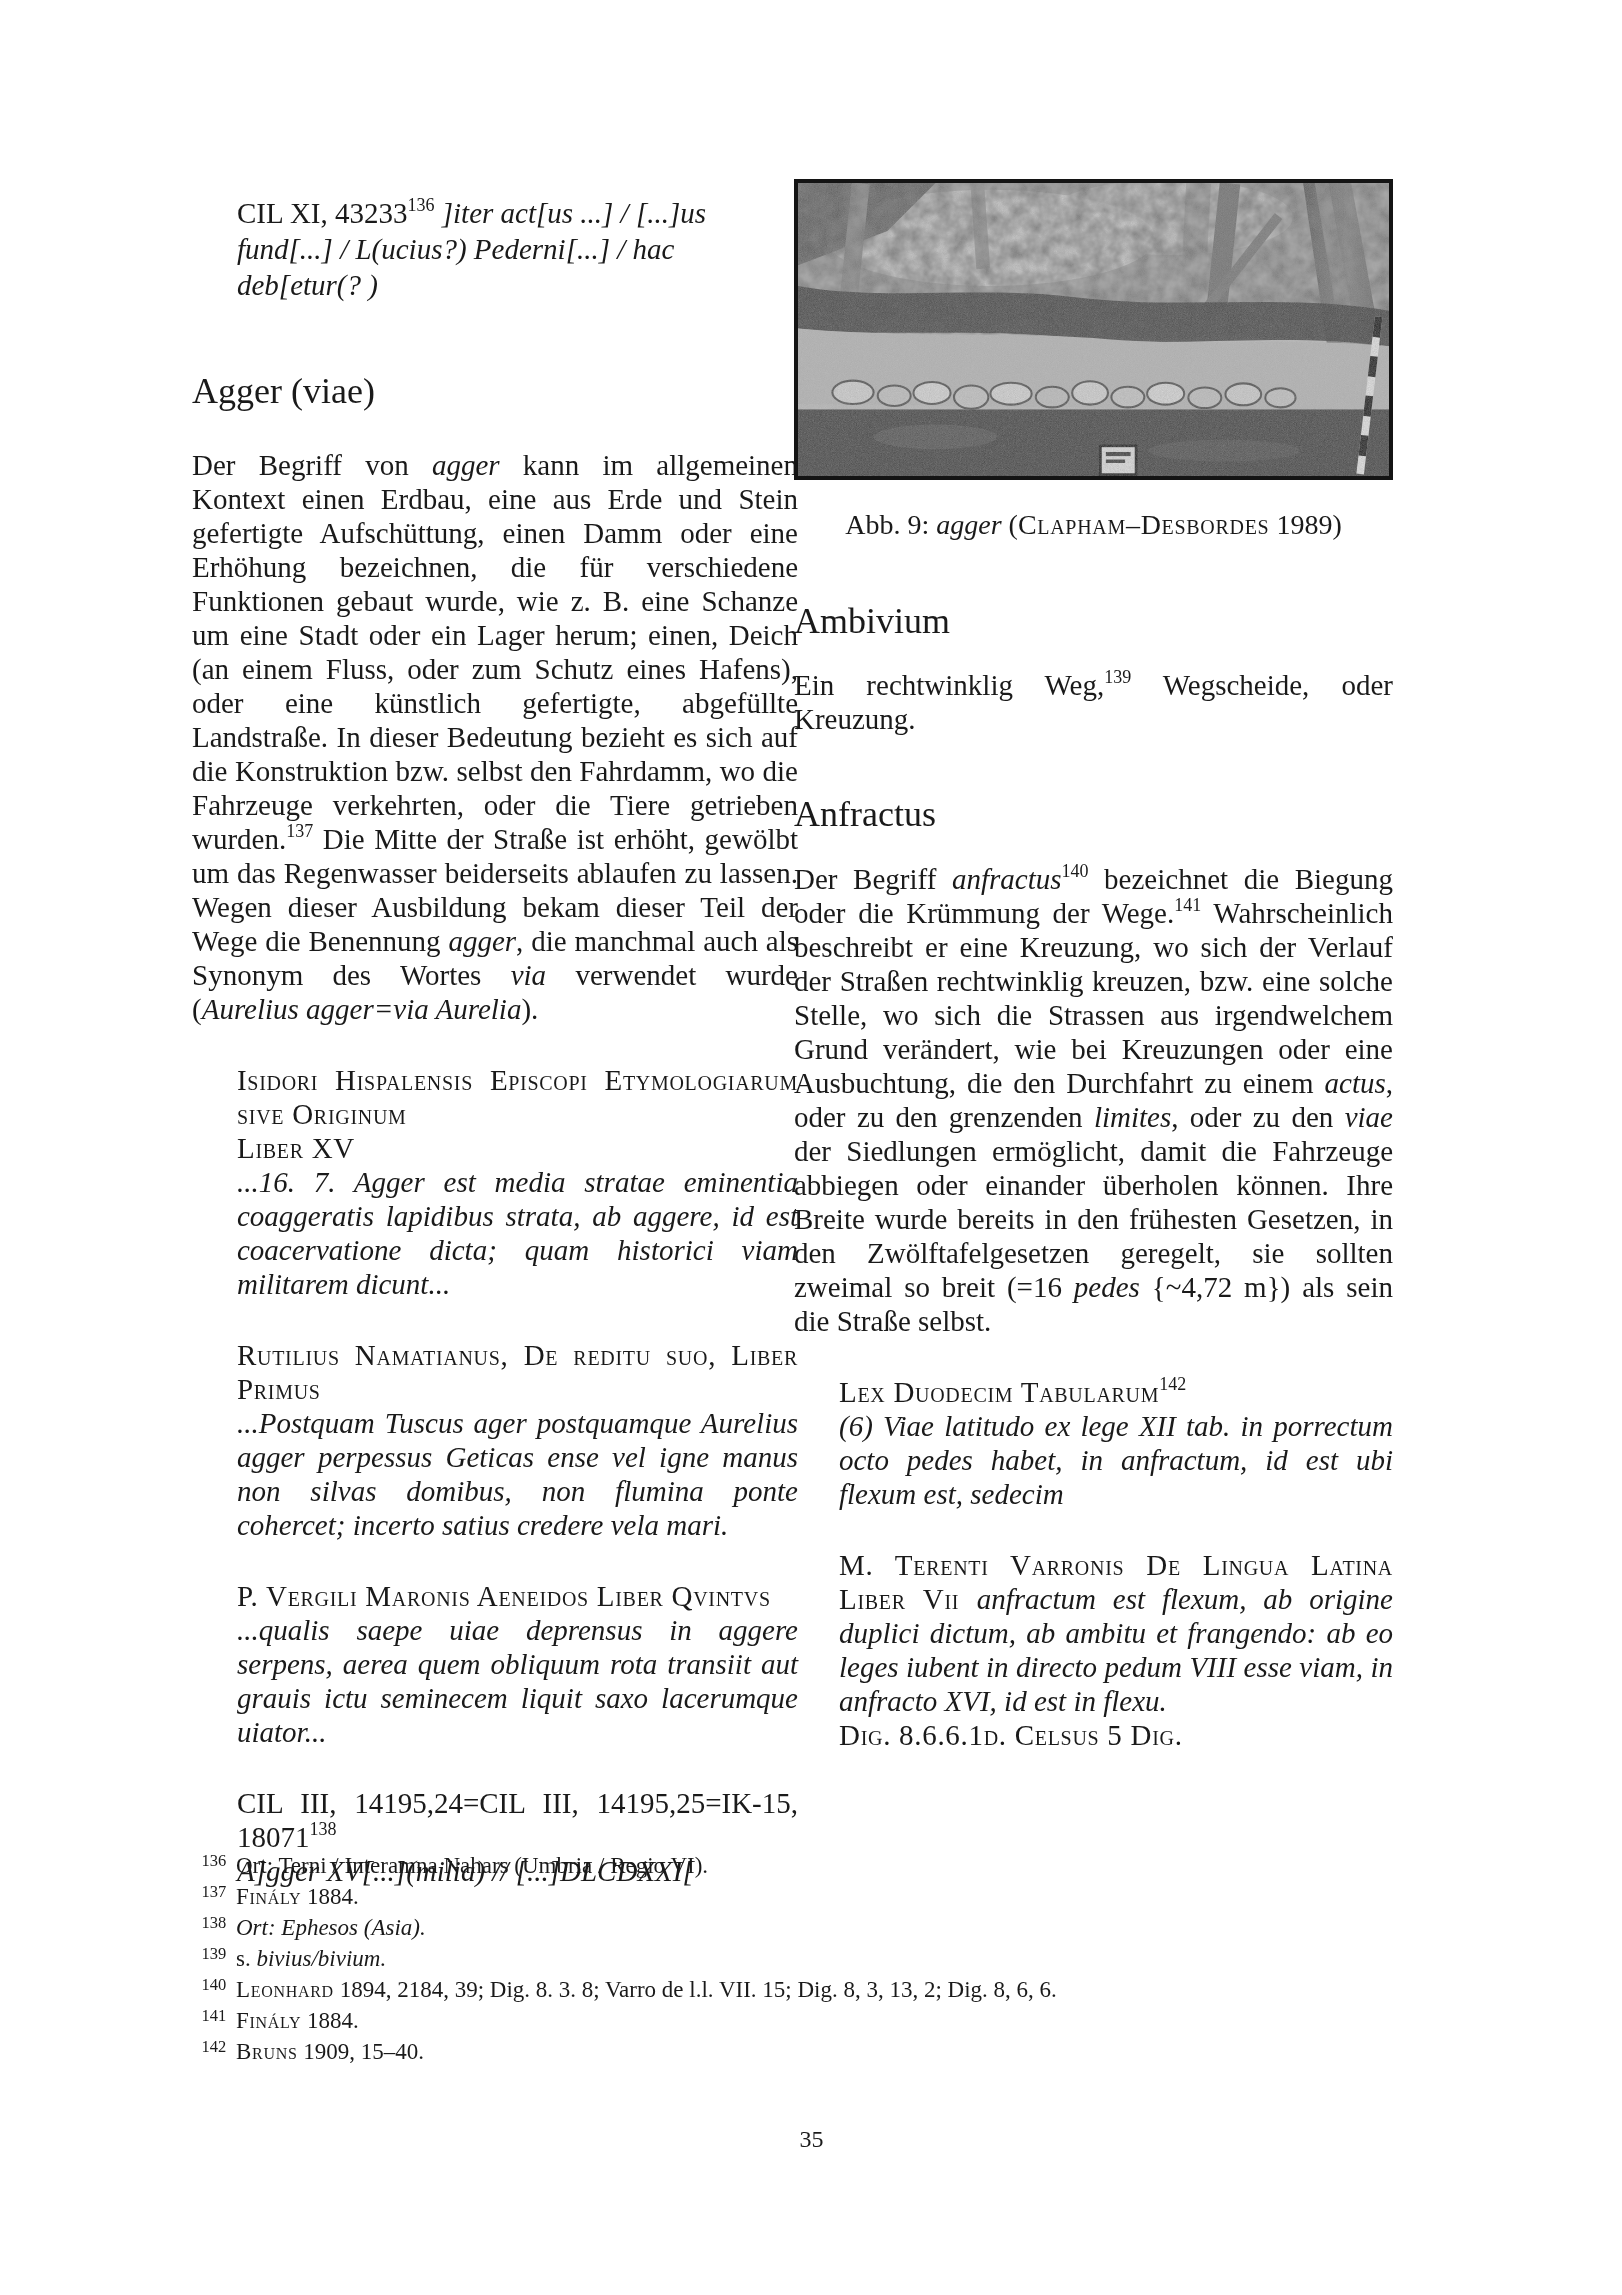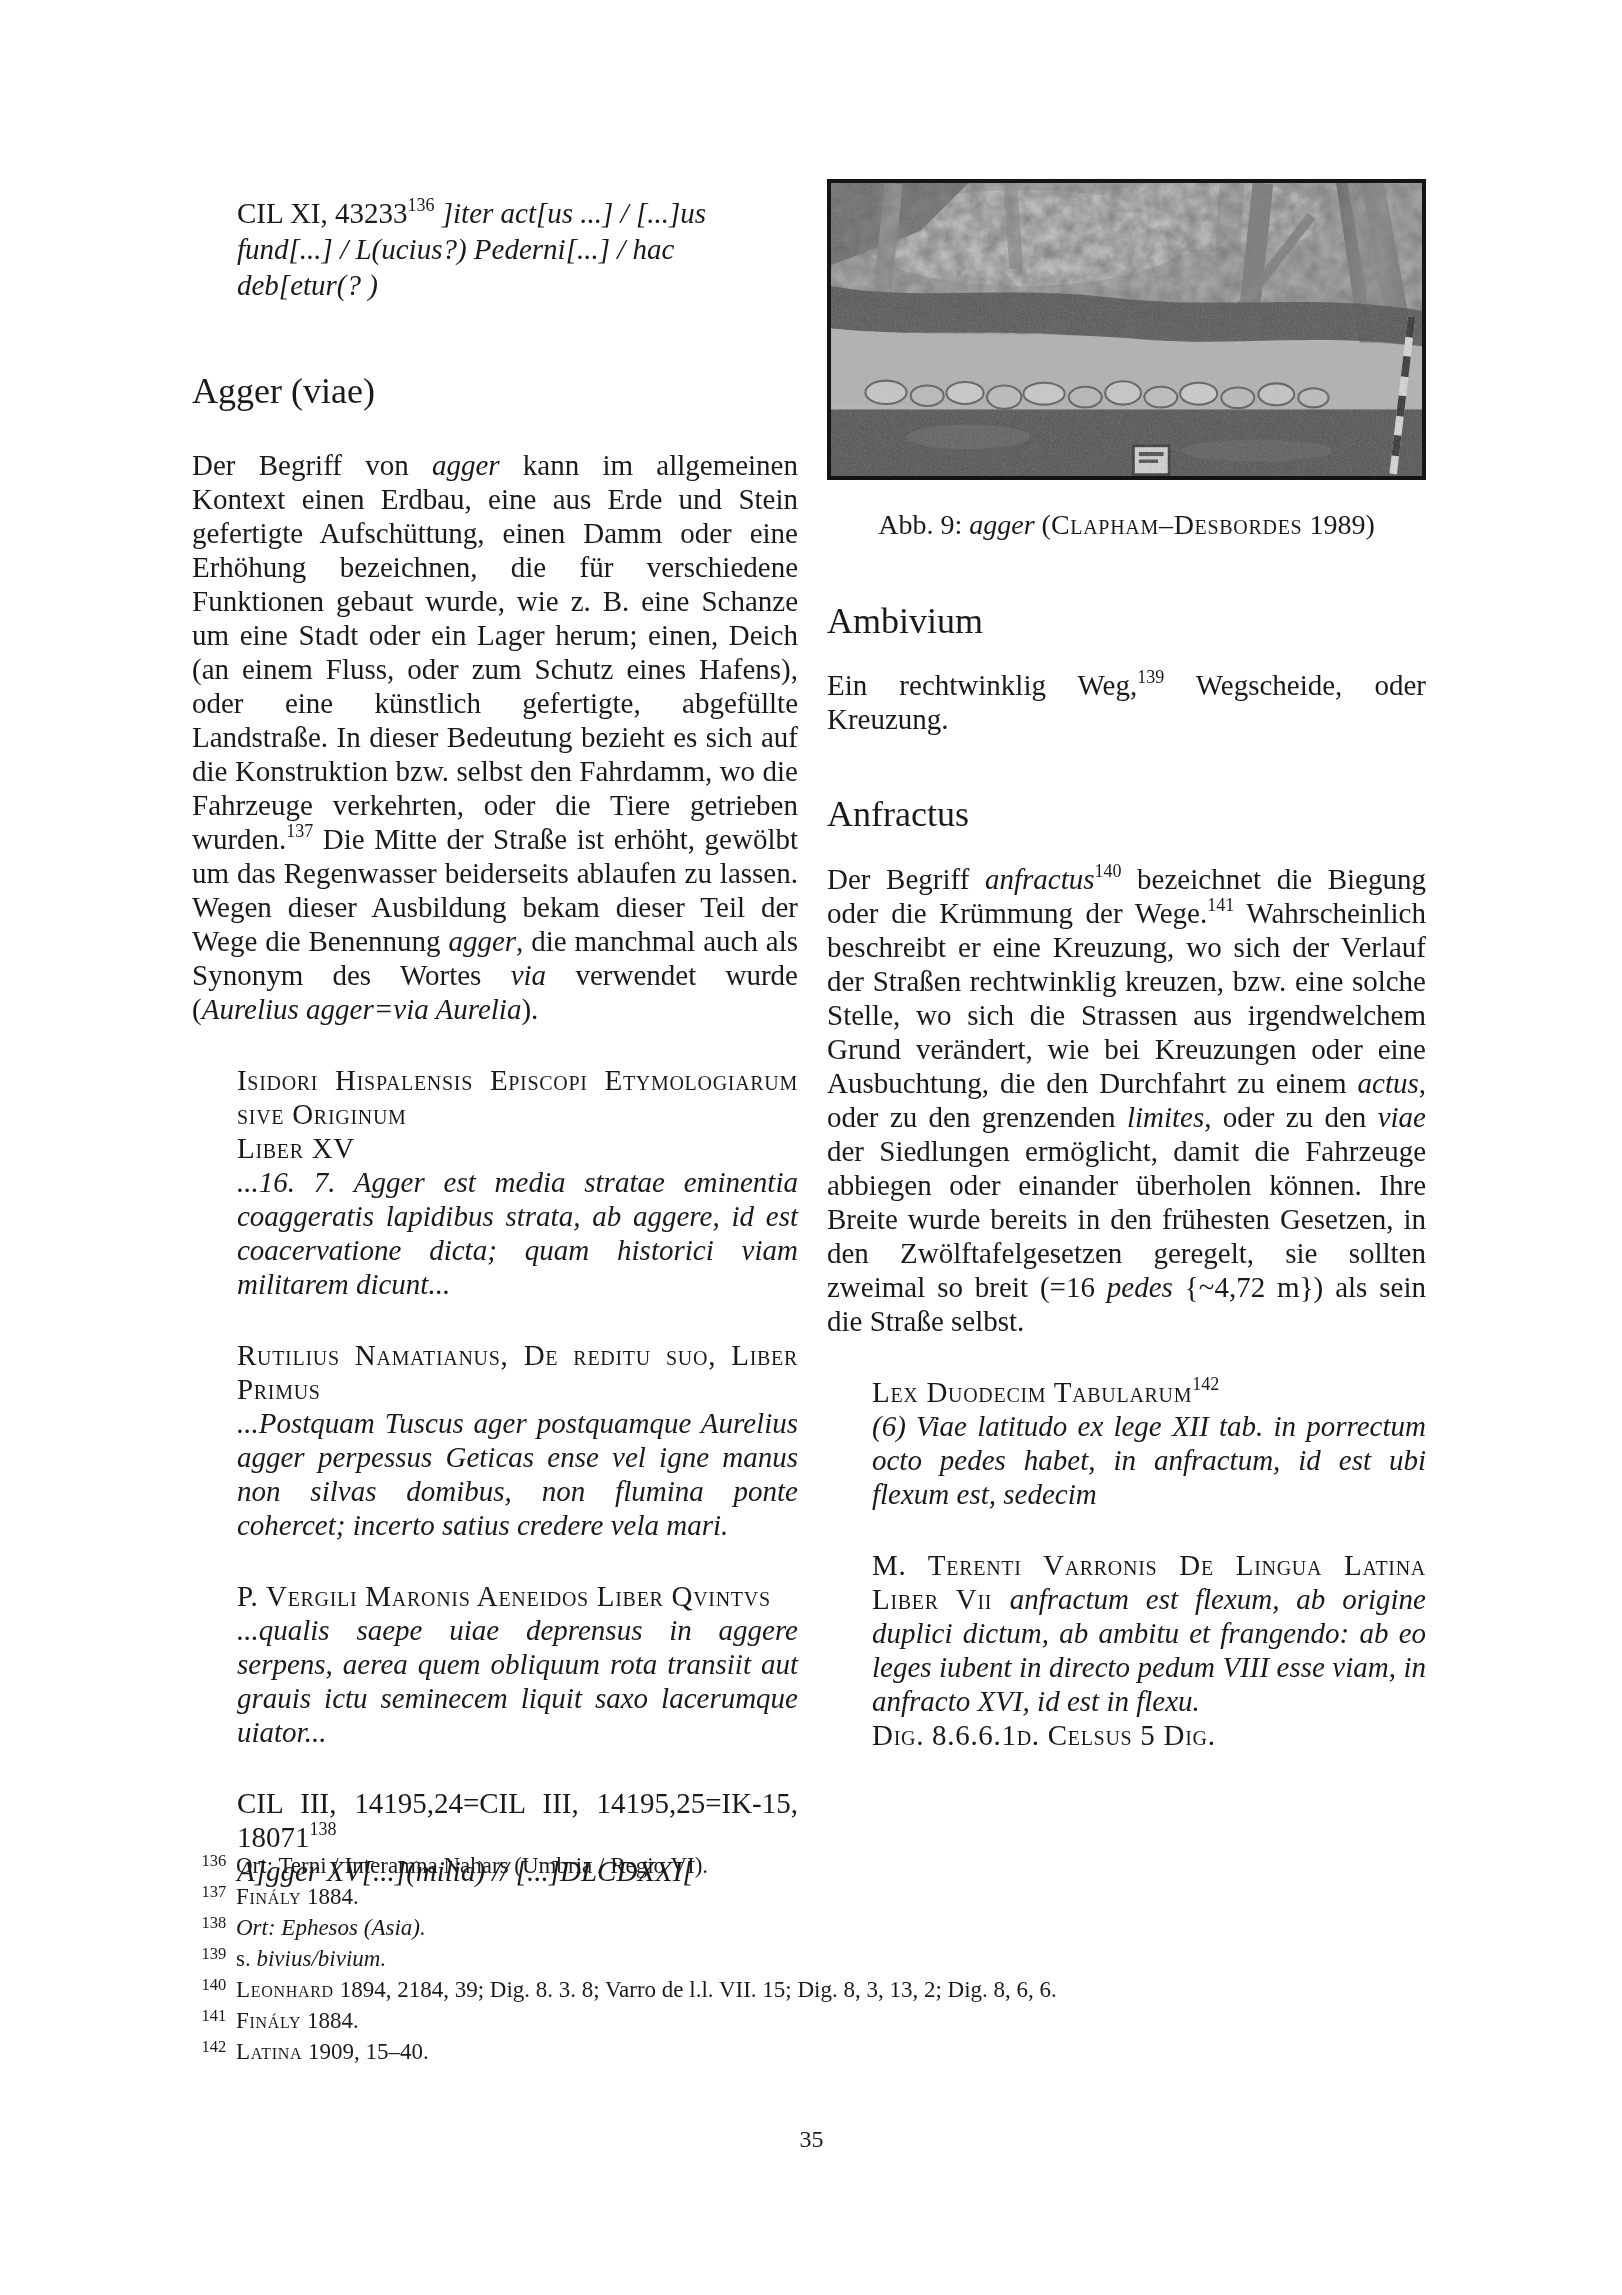--- a/index.html
+++ b/index.html
@@ -6,21 +6,21 @@
   .page{
     position:relative;
     width:1623px;height:2295px;
     background:#ffffff;
     color:#1a1a1a;
     font-family:"Liberation Serif","DejaVu Serif",serif;
     overflow:hidden;
   }
   .col{position:absolute;}
   .col-left{left:192px;top:184px;width:606px;}
-  .col-right{left:827px;top:179px;width:599px;}
+  .col-right{left:794px;top:179px;width:599px;}
 
   .note{
     margin:11px 0 0 45px;
     font-size:29px;line-height:36px;
     text-align:left;
   }
   h2.heading{
     margin:68px 0 0 0;
     font-size:36px;line-height:40px;
     font-weight:normal;
@@ -178,19 +178,19 @@
     <div class="fn">
       <span class="fn-num">140</span>
       <span class="fn-text"><span class="seg-sc">Leonhard</span><span> 1894, 2184, 39; Dig. 8. 3. 8; Varro de l.l. VII. 15; Dig. 8, 3, 13, 2; Dig. 8, 6, 6.</span></span>
     </div>
     <div class="fn">
       <span class="fn-num">141</span>
       <span class="fn-text"><span class="seg-sc">Finály</span><span> 1884.</span></span>
     </div>
     <div class="fn">
       <span class="fn-num">142</span>
-      <span class="fn-text"><span class="seg-sc">Latina</span><span> 1909, 15–40.</span></span>
+      <span class="fn-text"><span class="seg-sc">Bruns</span><span> 1909, 15–40.</span></span>
     </div>
   </div>
 
   <div class="page-number">35</div>
 </div>
 
 
 </body></html>

